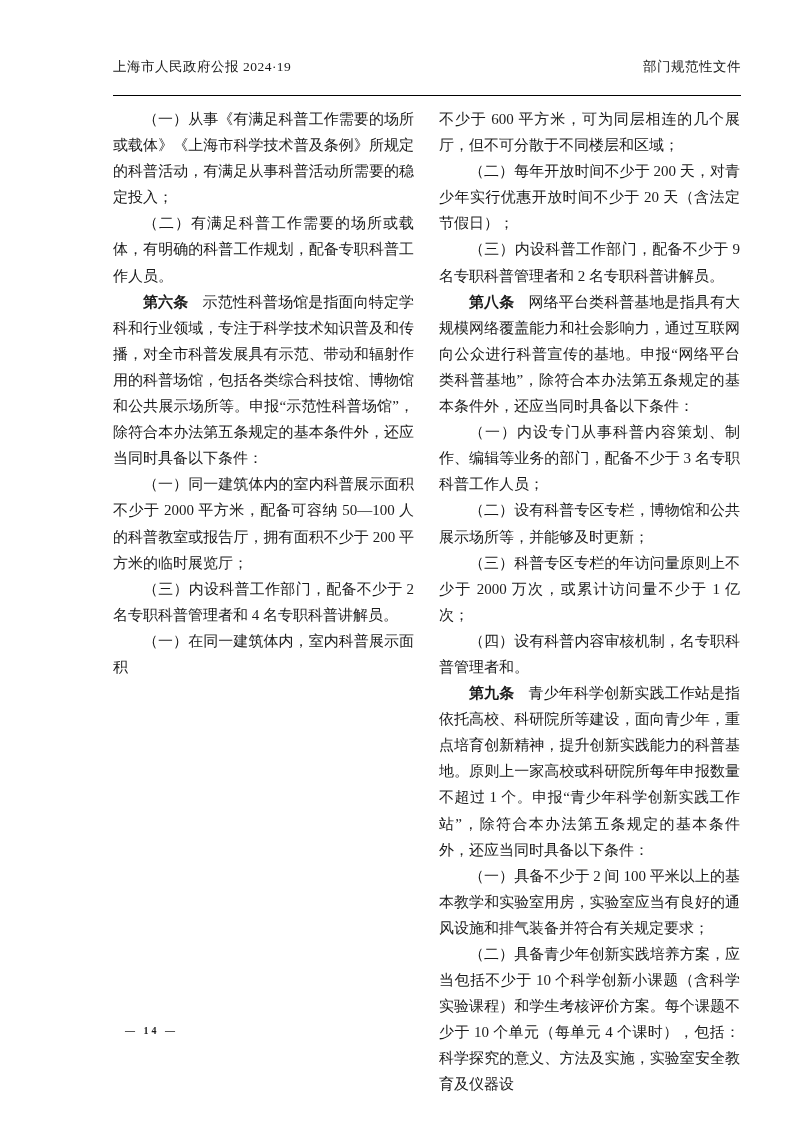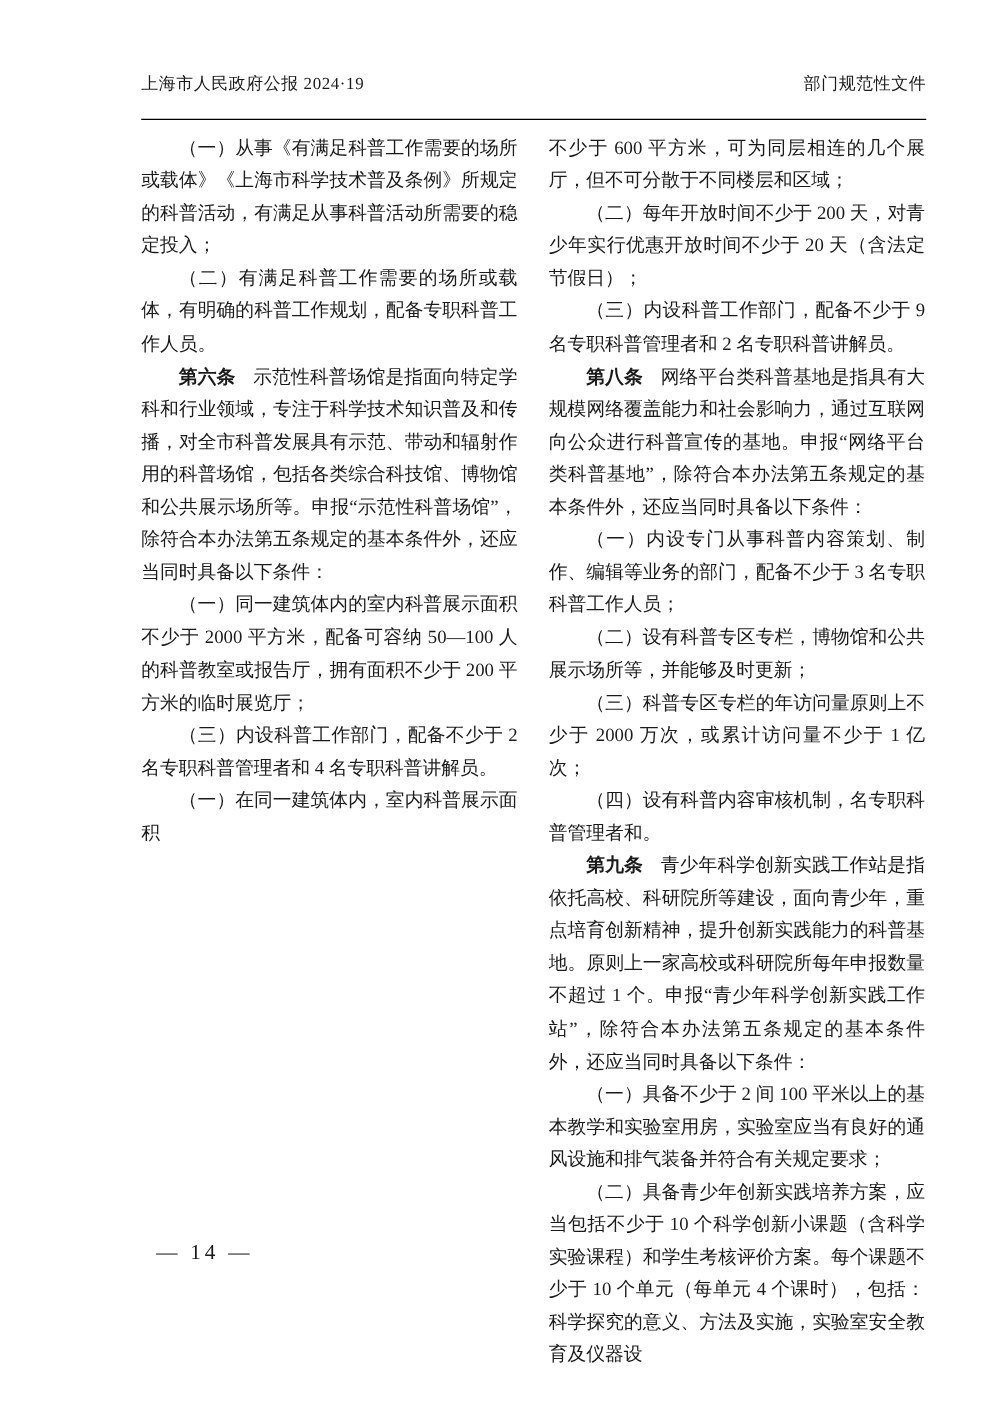--- a/index.html
+++ b/index.html
@@ -27,22 +27,22 @@
   .col {
     width: 301px;
     font-size: 15px; line-height: 26.1px;
     text-align: justify;
     text-justify: inter-character;
   }
   p.para { margin: 0; }
   p.para.indent { text-indent: 2em; }
   .lead { font-weight: bold; margin-right: 0.95em; }
   .footer {
-    position: absolute; top: 992px; left: 97px;
-    font-size: 17px; letter-spacing: 3px; font-weight: normal;
+    position: absolute; top: 1025px; left: 97px;
+    font-size: 10px; letter-spacing: 3px; font-weight: bold;
   }
 </style>
 </head>
 <body>
 
 <div class="page">
 
   <div class="header">
     <span>上海市人民政府公报 2024·19</span>
     <span>部门规范性文件</span>

